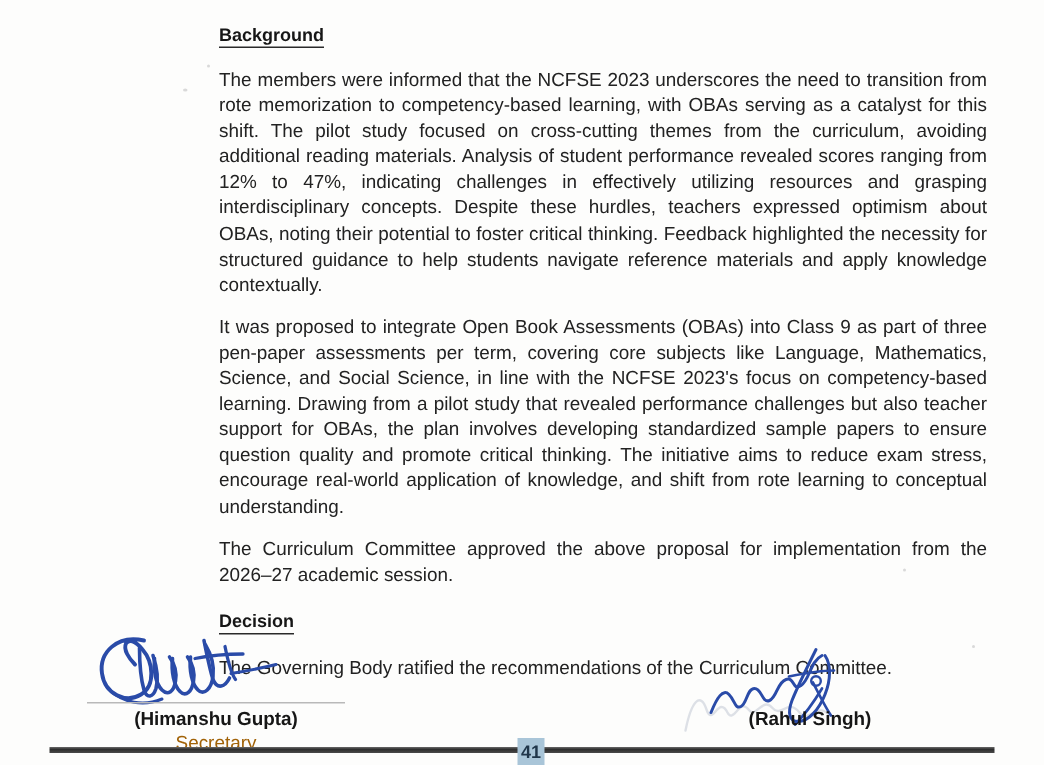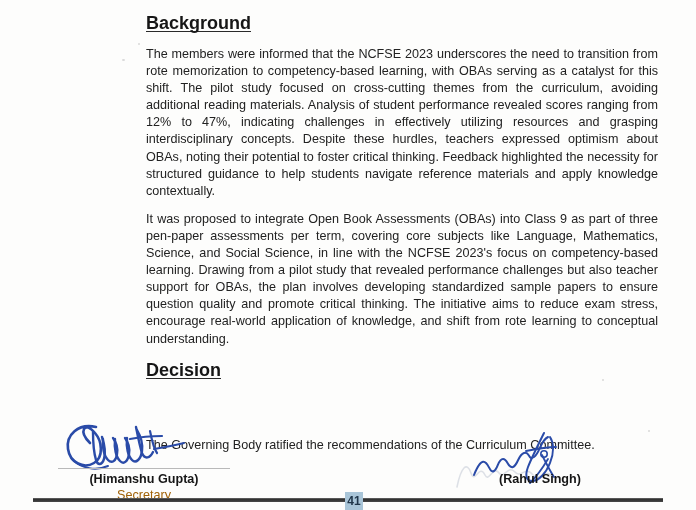--- a/index.html
+++ b/index.html
@@ -33,21 +33,21 @@
   .doc-title {
     font-size: 13.2px;
     font-weight: bold;
     letter-spacing: 0.25px;
     line-height: 17.5px;
     margin: 9px 0 0 0;
     color: #161616;
   }
 
   .section-heading {
-    font-size: 18px;
+    font-size: 12px;
     font-weight: bold;
     margin: 16px 0 0 0;
     display: inline-block;
     border-bottom: 1.4px solid #2a2a2a;
     padding-bottom: 0px;
     line-height: 15px;
     color: #161616;
   }
 
   .para {
@@ -165,20 +165,21 @@
 
   <div class="content">
 
 
     <div class="section-heading">Background</div>
 
     <p class="para first-para">The members were informed that the NCFSE 2023 underscores the need to transition from rote memorization to competency-based learning, with OBAs serving as a catalyst for this shift. The pilot study focused on cross-cutting themes from the curriculum, avoiding additional reading materials. Analysis of student performance revealed scores ranging from 12% to 47%, indicating challenges in effectively utilizing resources and grasping interdisciplinary concepts. Despite these hurdles, teachers expressed optimism about OBAs, noting their potential to foster critical thinking. Feedback highlighted the necessity for structured guidance to help students navigate reference materials and apply knowledge contextually.</p>
 
     <p class="para">It was proposed to integrate Open Book Assessments (OBAs) into Class 9 as part of three pen-paper assessments per term, covering core subjects like Language, Mathematics, Science, and Social Science, in line with the NCFSE 2023's focus on competency-based learning. Drawing from a pilot study that revealed performance challenges but also teacher support for OBAs, the plan involves developing standardized sample papers to ensure question quality and promote critical thinking. The initiative aims to reduce exam stress, encourage real-world application of knowledge, and shift from rote learning to conceptual understanding.</p>
 
+    <p class="para">The Curriculum Committee approved the above proposal for implementation from the 2026–27 academic session.</p>
 
     <div class="section-heading" style="margin-top:15px;">Decision</div>
 
   </div>
 
   <div class="sign-block">
 
     <div class="decision-line">The Governing Body ratified the recommendations of the Curriculum Committee.</div>
 
     <svg class="ghost-ink" width="120" height="40" viewBox="0 0 120 40" fill="none">

